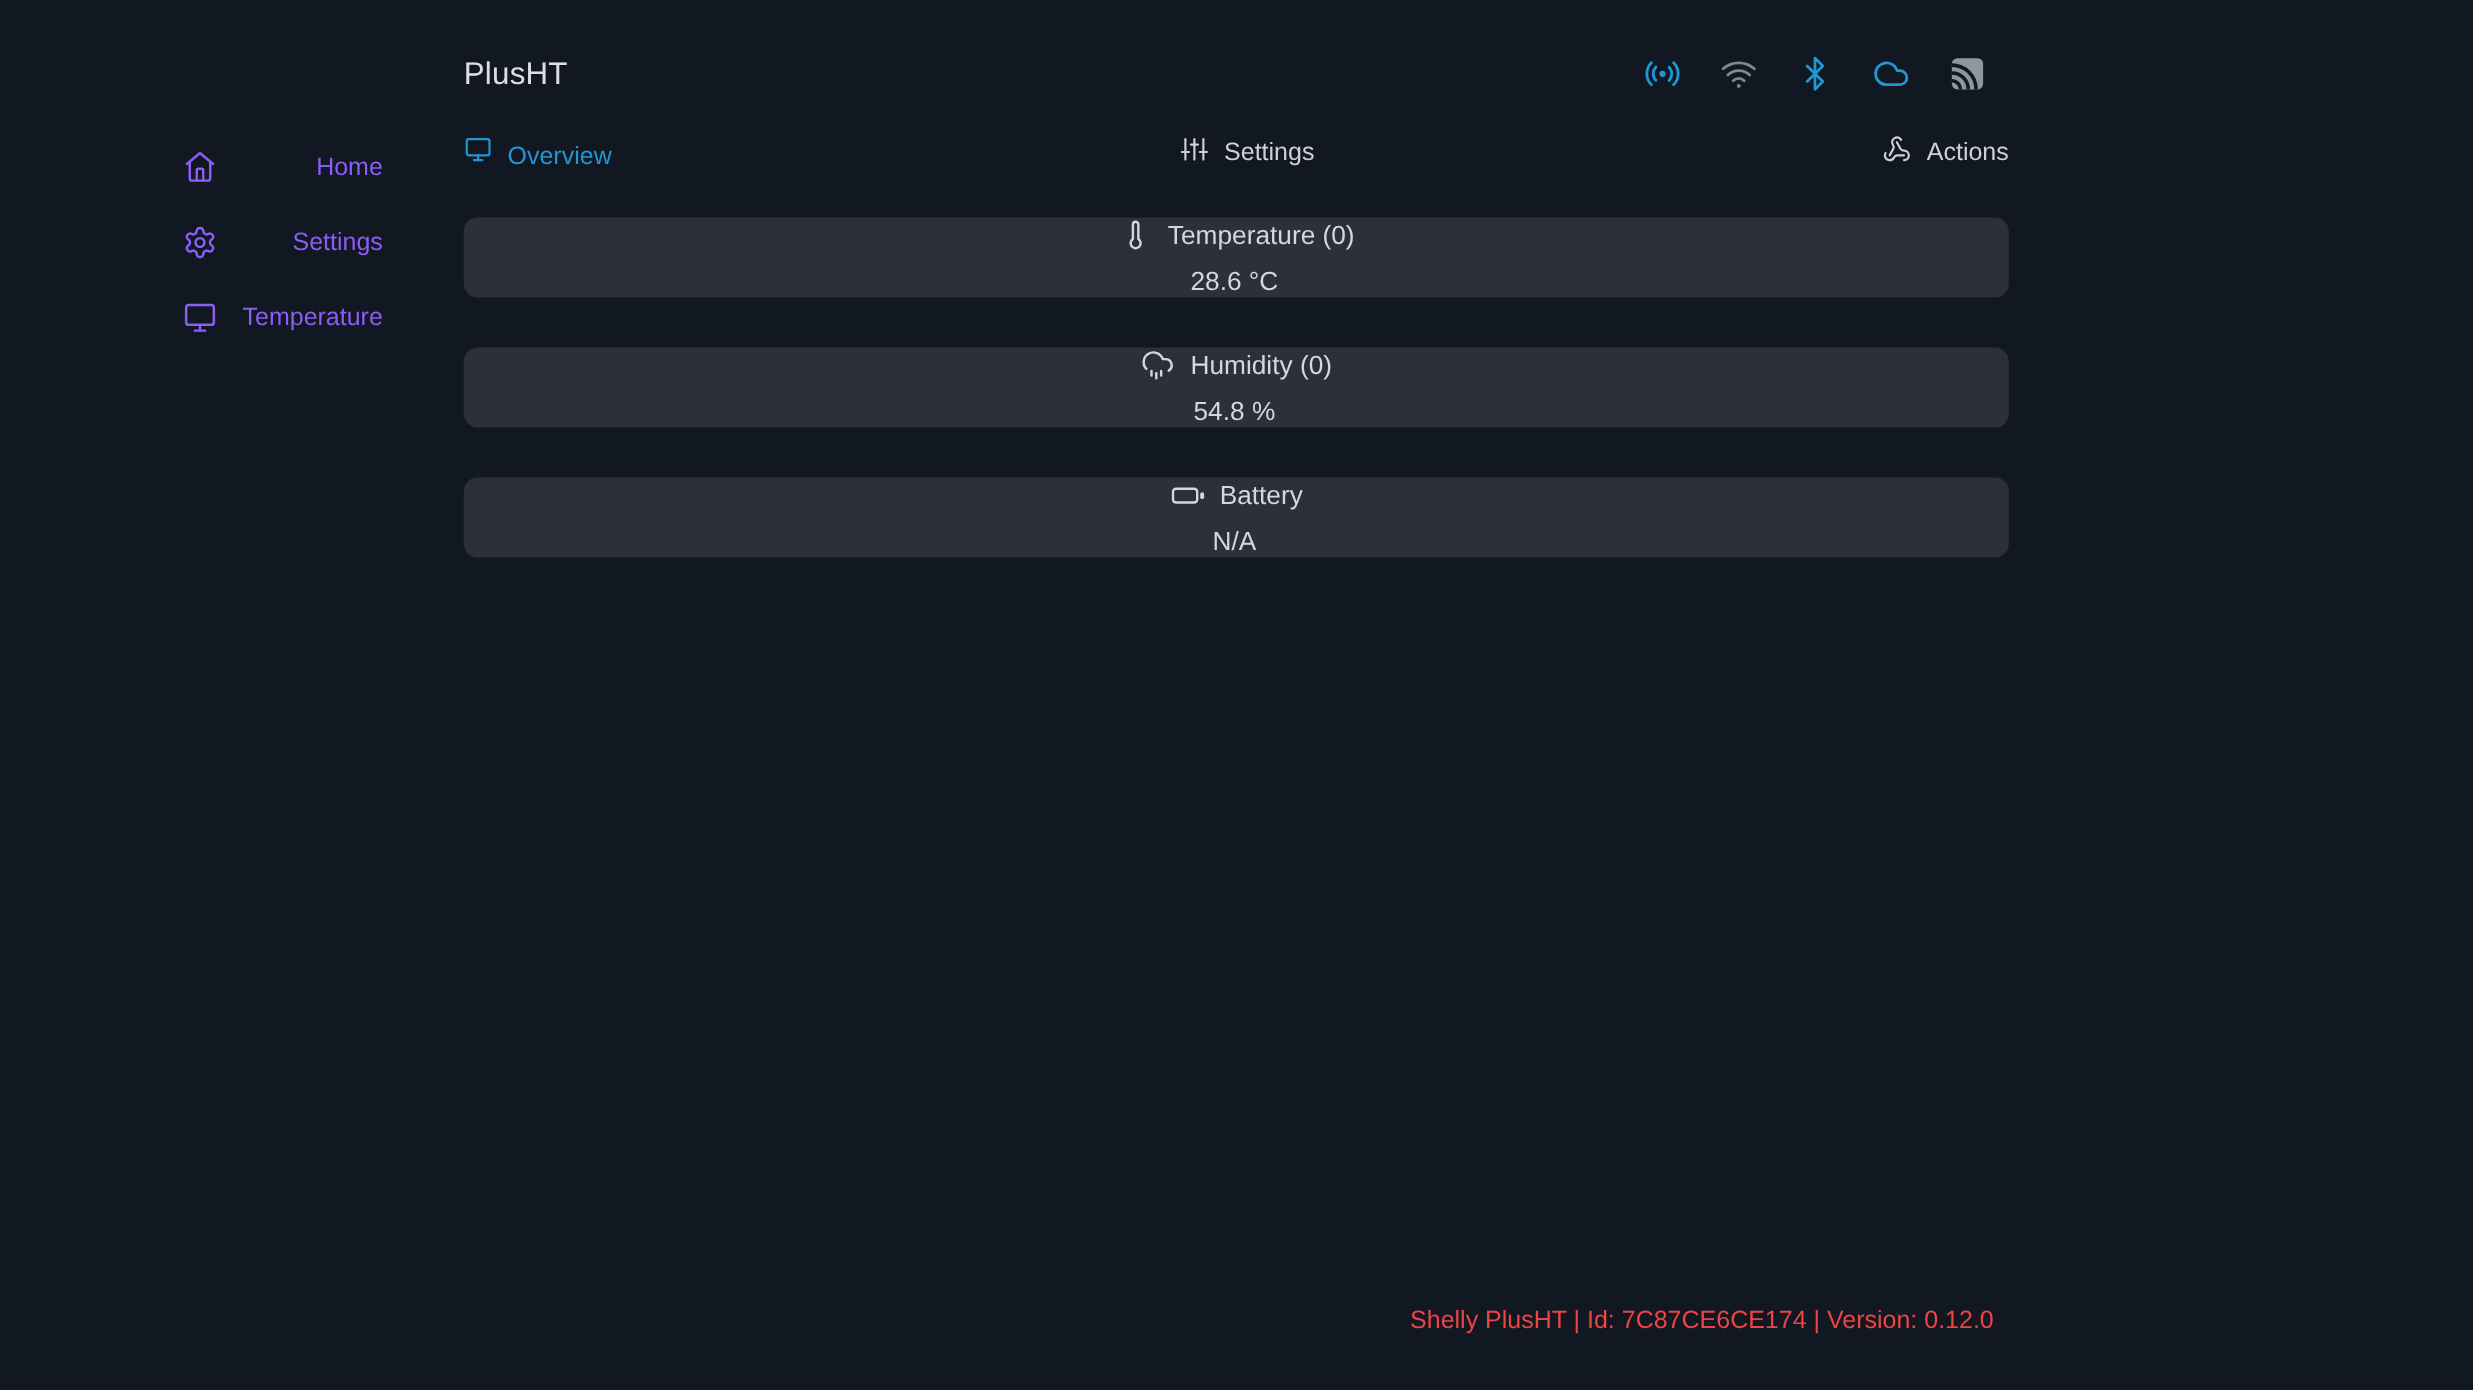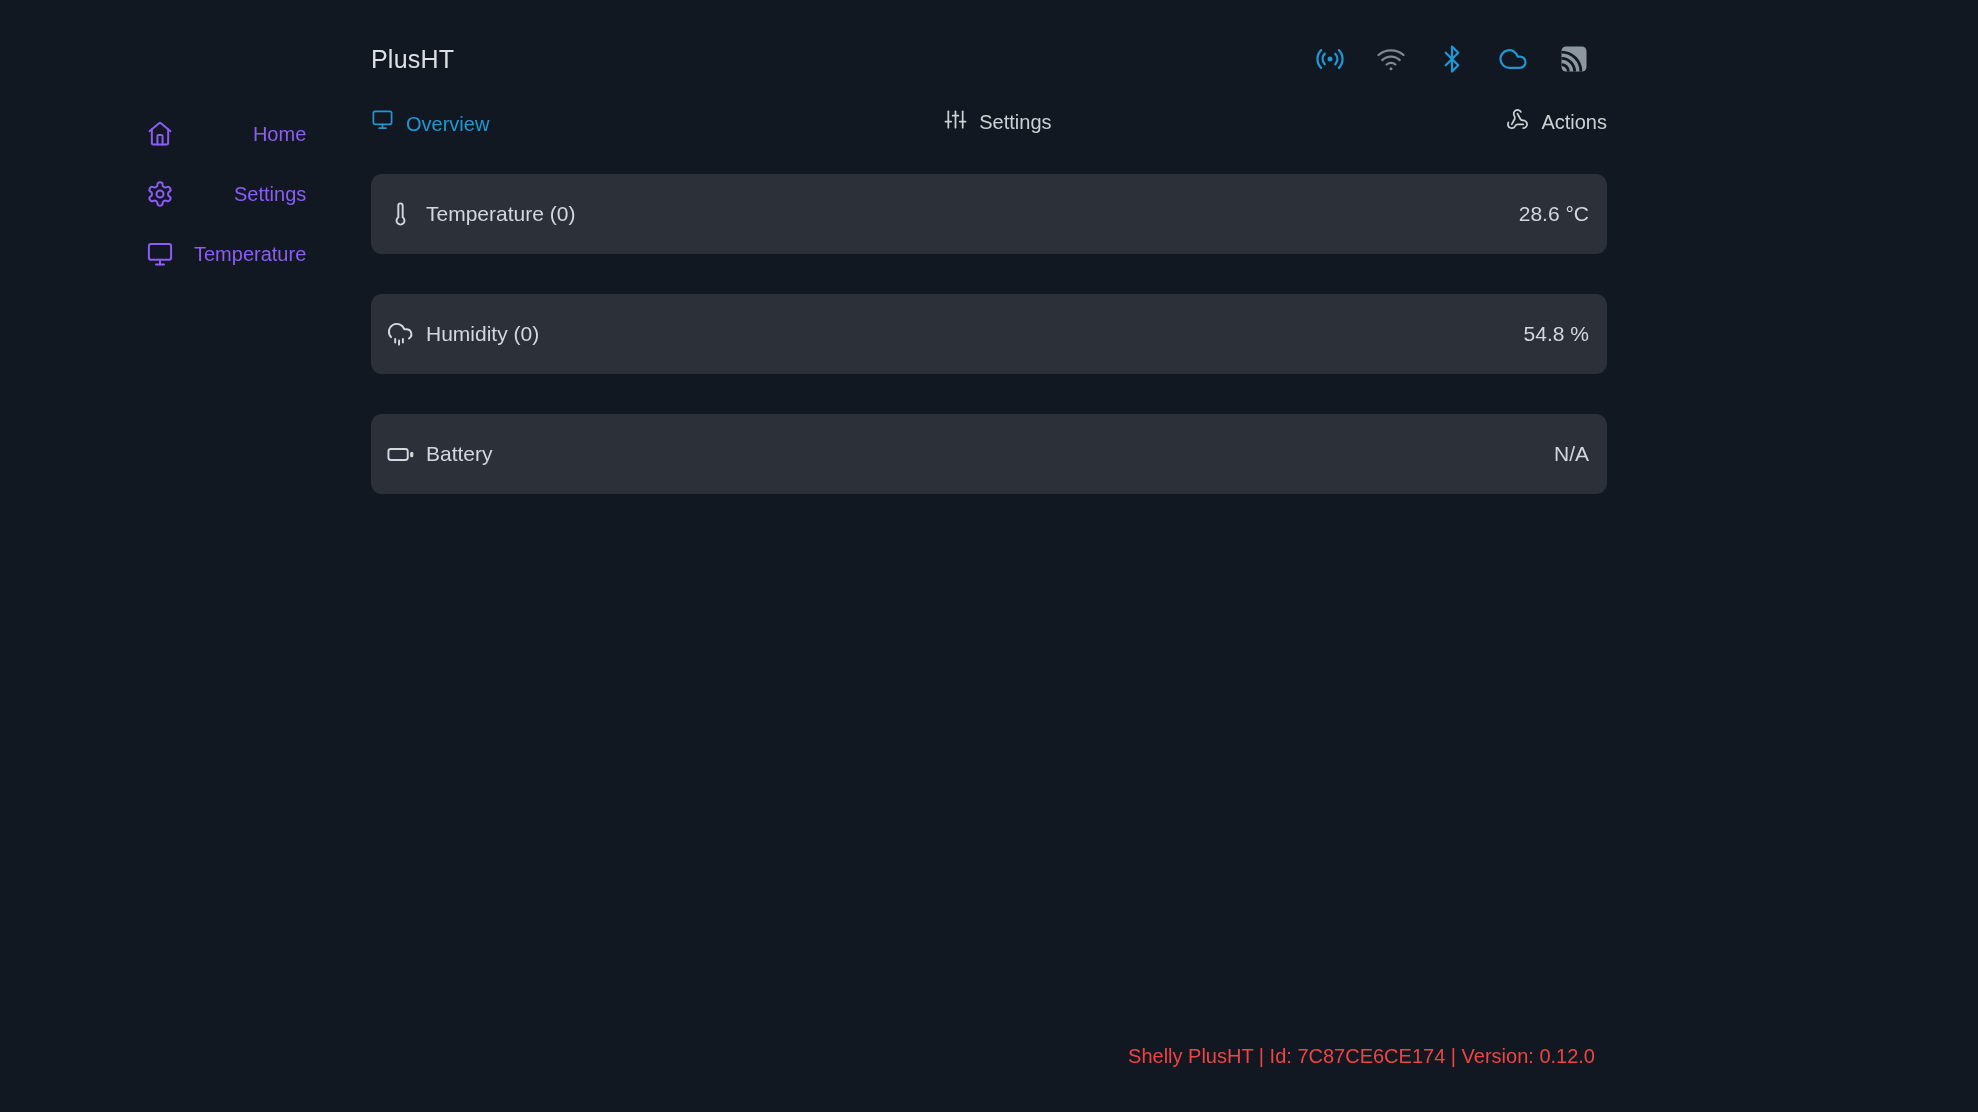--- a/index.html
+++ b/index.html
@@ -37,23 +37,23 @@
 
   
   .tabs { display:flex; justify-content:space-between; align-items:center; margin-top:34px; height:28px; }
   .tab { display:flex; align-items:center; gap:12px; font-size:20px; color:#ccd1d6; cursor:pointer; }
   .tab svg { width:23px; height:23px; }
   .tab.active { color:#2196d3;align-items:flex-end; }
 
   
   .cards { margin-top:38px; display:flex; flex-direction:column; gap:40px; }
   .card {
-    background:#2b3039; border-radius:11px; height:80px;
+    background:#2b3039; border-radius:11px; height:64px;
     display:flex; align-items:center; justify-content:space-between;
-    padding:0 15px; color:#d3d8dc;
+    padding:0 15px; color:#d3d8dc;flex-direction:column;
   }
   .card-left { display:flex; align-items:center; gap:11px; font-size:21px; }
   .card-left .icon { display:flex; align-items:center; }
   .card-left svg { width:29px; height:29px; }
   .card-value { font-size:21px; padding-right:3px; }
 
   
   .footer {
     position:absolute; bottom:44px; right:12px;
     font-size:20px; color:#ef4444; white-space:nowrap;

